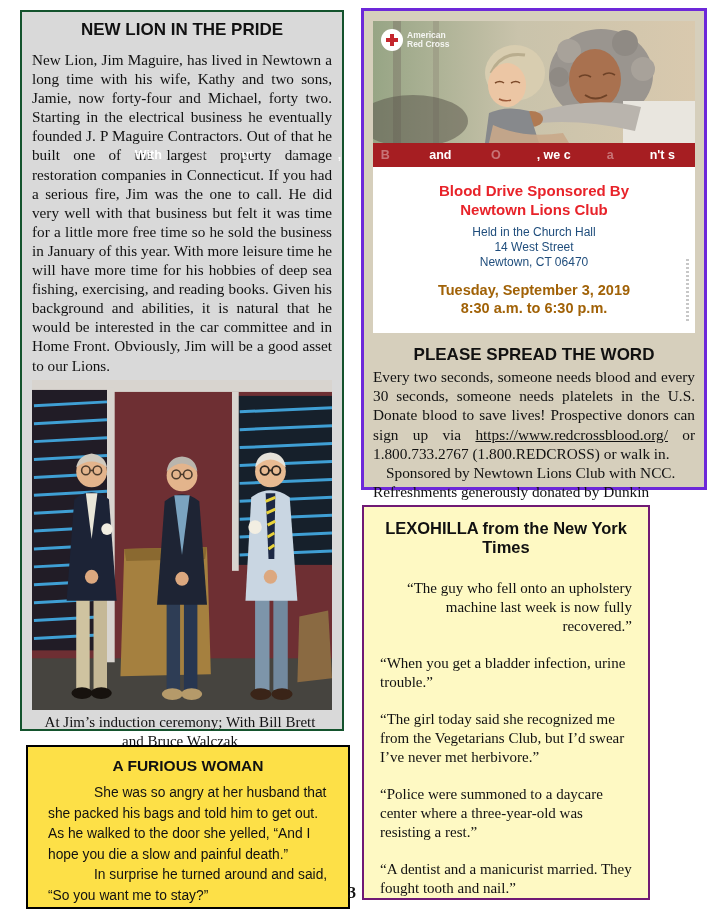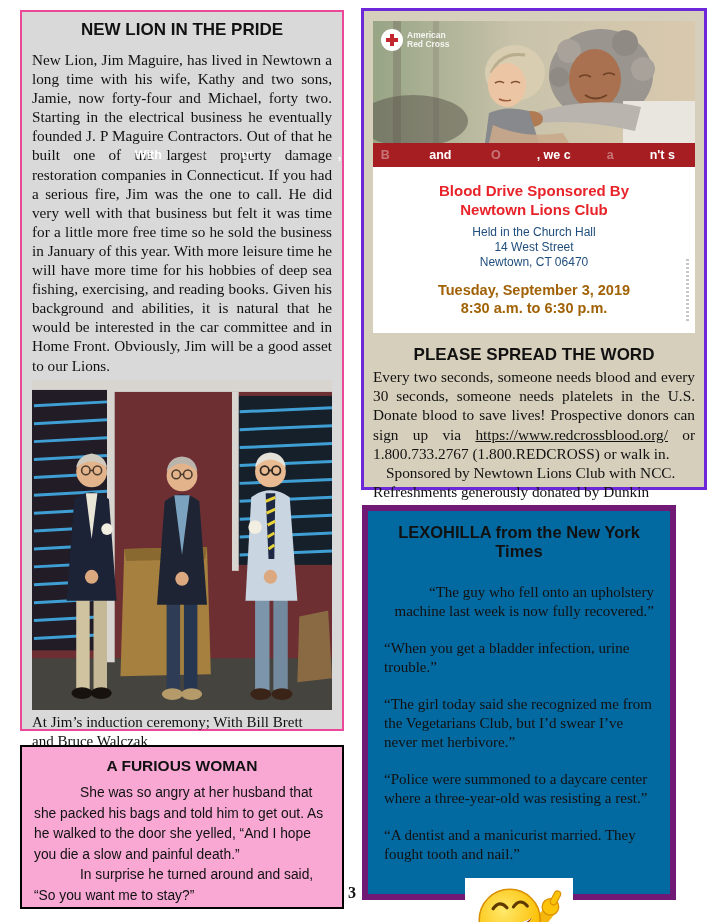--- a/index.html
+++ b/index.html
@@ -2,31 +2,31 @@
 <html><head>
 <meta charset="utf-8">
 <style>
   html,body{margin:0;padding:0;background:#ffffff;}
   .page{position:relative;width:723px;height:922px;background:#ffffff;overflow:hidden;
         font-family:"Liberation Serif",serif;color:#111;}
   .box{position:absolute;box-sizing:border-box;}
 
   
   .article-box{left:20px;top:10px;width:324px;height:721px;background:#d9d9d9;
-               border:2px solid #ec4899;padding:6px 10px 6px 10px;}
+               border:2px solid #14532d;padding:6px 10px 6px 10px;}
   .article-title{margin:2px 0 10px 0;text-align:center;
                  font-family:"Liberation Sans",sans-serif;font-size:17px;font-weight:bold;}
   .article-body{margin:0;font-size:15.2px;line-height:19.1px;text-align:justify;}
   .photo-frame{margin:5px auto 0 auto;width:300px;height:330px;background:#555;overflow:hidden;}
   .photo-frame svg{display:block;width:100%;height:100%;}
-  .photo-caption{margin:3px 4px 0 0;font-size:15px;line-height:19px;text-align:left;}
+  .photo-caption{margin:3px 4px 0 0;font-size:15px;line-height:19px;text-align:center;}
 
   
-  .yellow-box{left:20px;top:745px;width:324px;height:164px;background:#f9a8d4;
-              border:2px solid #000;padding:6px 12px;}
+  .yellow-box{left:26px;top:745px;width:324px;height:164px;background:#fde047;
+              border:2px solid #000;padding:6px 20px;}
   .yellow-title{margin:4px 0 8px 0;text-align:center;
                 font-family:"Liberation Sans",sans-serif;font-size:15.5px;font-weight:bold;}
   .yellow-body p{margin:0;font-family:"Liberation Sans",sans-serif;font-size:13.8px;
                  line-height:20.5px;text-align:left;}
   .yellow-body p.indent{text-indent:46px;}
 
   
   .tan-box{left:361px;top:8px;width:346px;height:482px;background:#d6cfbc;
            border:3px solid #6d28d9;padding:0;}
   .flyer{position:relative;margin:10px auto 0 auto;width:322px;background:#ffffff;}
@@ -53,22 +53,22 @@
   .flyer-fineprint{position:absolute;right:6px;top:238px;width:3px;height:62px;
      background:repeating-linear-gradient(#b9b9b9 0 2px,#fff 2px 4px);opacity:.8;}
   .spread-title{margin:12px 0 0 0;text-align:center;
                 font-family:"Liberation Sans",sans-serif;font-size:17px;font-weight:bold;}
   .spread-body{margin:2px 0 0 0;padding:0 9px;font-size:15.3px;line-height:19.2px;text-align:justify;}
   .spread-body a{color:#111;}
   .spread-line{margin:0;padding:0 9px;font-size:15.3px;line-height:19.2px;text-align:left;}
   .spread-line.indent{text-indent:13px;}
 
   
-  .blue-box{left:362px;top:505px;width:314px;height:395px;background:#0369a1;
-            border:6px solid #701a75;padding:10px 16px 0 16px;}
+  .blue-box{left:362px;top:505px;width:288px;height:395px;background:#fef9c3;
+            border:2px solid #701a75;padding:10px 16px 0 16px;}
   .blue-title{margin:2px 0 0 0;text-align:center;
               font-family:"Liberation Sans",sans-serif;font-size:16.5px;font-weight:bold;}
   .joke{margin:18px 0 0 0;font-size:15px;line-height:19px;text-align:left;}
   .joke:first-of-type{margin-top:22px;text-align:right;}
   .emoji-frame{margin:14px auto 0 auto;width:108px;height:80px;background:#ffffff;
                display:flex;align-items:center;justify-content:center;}
   .emoji-frame svg{display:block;width:100px;height:74px;}
 
   .page-number{position:absolute;left:340px;top:884px;width:24px;text-align:center;
                font-family:"Liberation Serif",serif;font-size:16px;font-weight:bold;}

